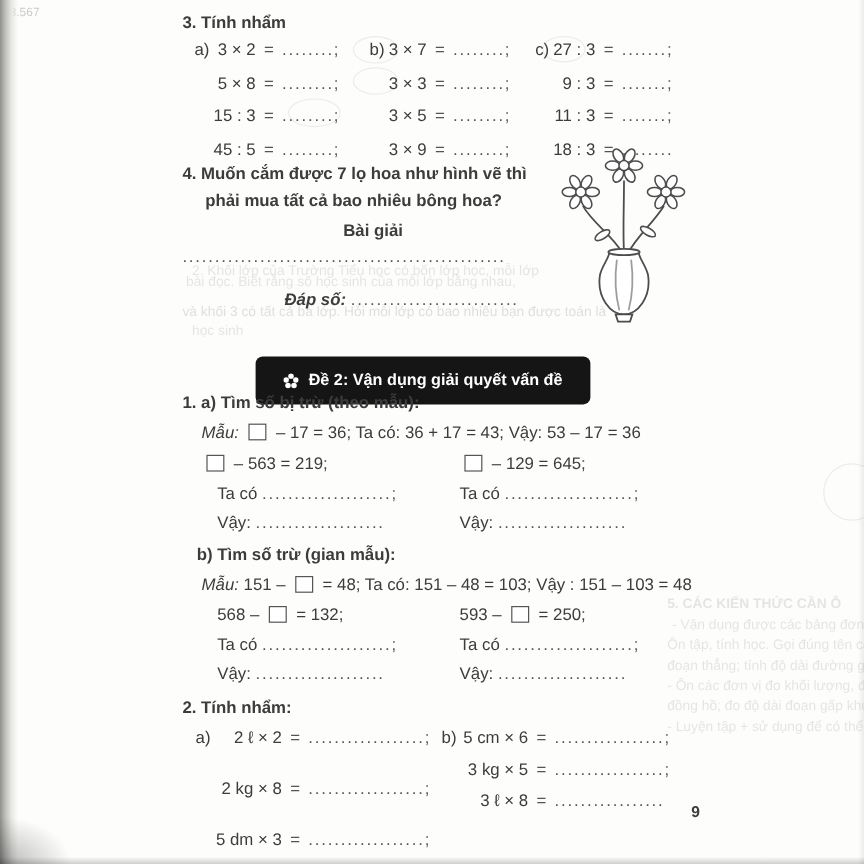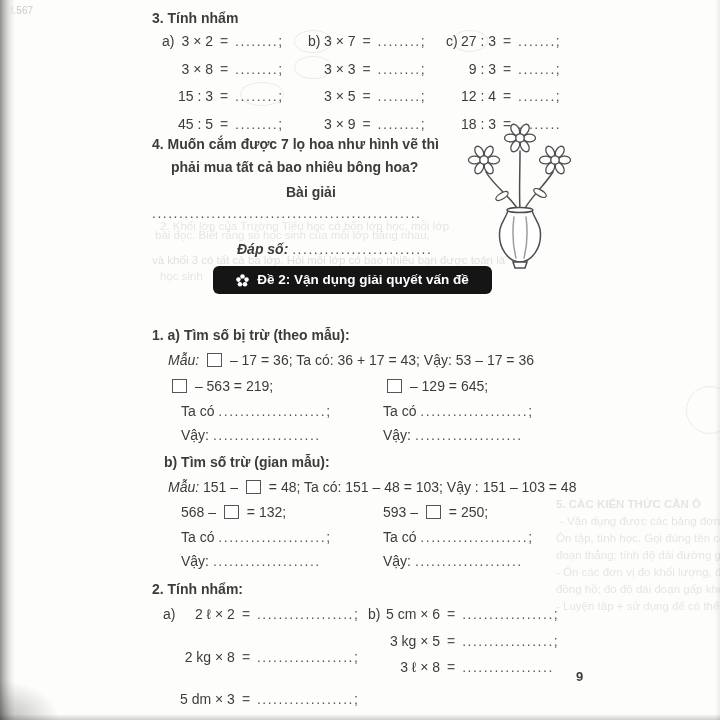--- a/index.html
+++ b/index.html
@@ -51,21 +51,21 @@
   <div class="bcirc" style="left:240px;top:82px;width:44px;height:24px"></div>
   <div class="bcirc" style="left:452px;top:30px;width:36px;height:22px"></div>
   <div class="bcirc" style="left:686px;top:386px;width:48px;height:48px"></div>
 
   <div class="abs b" style="left:152px;top:10px">3. Tính nhẩm</div>
 
   <div class="abs" style="left:162px;top:33px">a)</div>
   <div class="abs grid2" style="left:178px;top:33px">
     <span class="e">3 × 2</span>
       <span class="dots">= ........;</span>
-    <span class="e">3 × 8</span>
+    <span class="e">5 × 8</span>
       <span class="dots">= ........;</span>
     <span class="e">15 : 3</span>
       <span class="dots">= ........;</span>
     <span class="e">45 : 5</span>
       <span class="dots">= ........;</span>
   </div>
 
   <div class="abs" style="left:308px;top:33px">b)</div>
   <div class="abs grid2" style="left:324px;top:33px">
     <span class="e">3 × 7</span>
@@ -77,21 +77,21 @@
     <span class="e">3 × 9</span>
       <span class="dots">= ........;</span>
   </div>
 
   <div class="abs" style="left:446px;top:33px">c)</div>
   <div class="abs grid2" style="left:461px;top:33px">
     <span class="e">27 : 3</span>
       <span class="dots">= .......;</span>
     <span class="e">9 : 3</span>
       <span class="dots">= .......;</span>
-    <span class="e">12 : 4</span>
+    <span class="e">11 : 3</span>
       <span class="dots">= .......;</span>
     <span class="e">18 : 3</span>
       <span class="dots">= ........</span>
   </div>
 
   <div class="abs b" style="left:152px;top:136px">
     <span class="b">4.</span>
     <span>Muốn cắm được 7 lọ hoa như hình vẽ thì</span>
   </div>
   <div class="abs b" style="left:171px;top:159px">phải mua tất cả bao nhiêu bông hoa?</div>
@@ -137,21 +137,21 @@
           <circle class="fl" r="4.2"></circle>
       </g>
       <path class="vs" d="M46,92 L70,92 C71,98 76,103 78,111 C81,130 69,144 58,144 C47,144 35,130 38,111 C40,103 45,98 46,92 Z"></path>
       <ellipse class="vs" cx="58" cy="92" rx="13" ry="2.6"></ellipse>
       <path class="vs" d="M51,144 L65,144 L63,150 L53,150 Z"></path>
       <path class="ln" d="M52,99 C50,114 51,128 54,140" opacity=".55"></path>
       <path class="ln" d="M64,99 C66,114 65,128 62,140" opacity=".55"></path>
     </svg>
   </div>
 
-  <div class="abs banner" style="left:213px;top:266px;width:279px;height:28px">
+  <div class="abs banner" style="left:213px;top:297px;width:279px;height:40px">
     <span style="display:inline-flex">
       <svg width="13" height="13" viewBox="0 0 13 13">
           <g fill="#ffffff">
             <circle cx="6.5" cy="2.6" r="2.3"></circle>
             <circle cx="10.5" cy="5.6" r="2.3"></circle>
             <circle cx="9" cy="10.3" r="2.3"></circle>
             <circle cx="4" cy="10.3" r="2.3"></circle>
             <circle cx="2.5" cy="5.6" r="2.3"></circle>
           </g>
           <circle cx="6.5" cy="6.5" r="1.9" fill="#151515"></circle>

